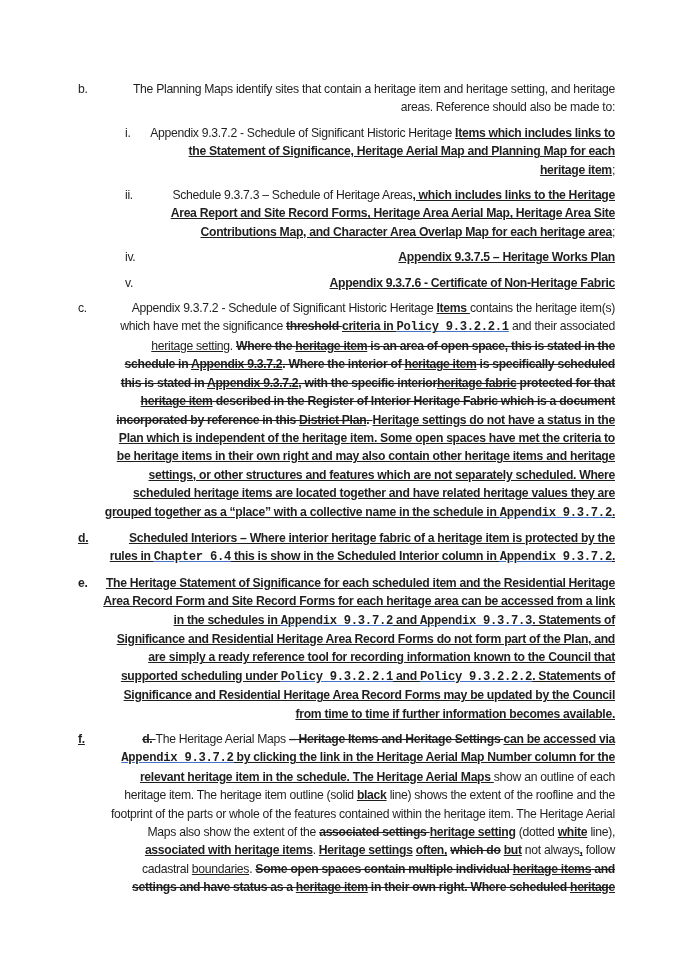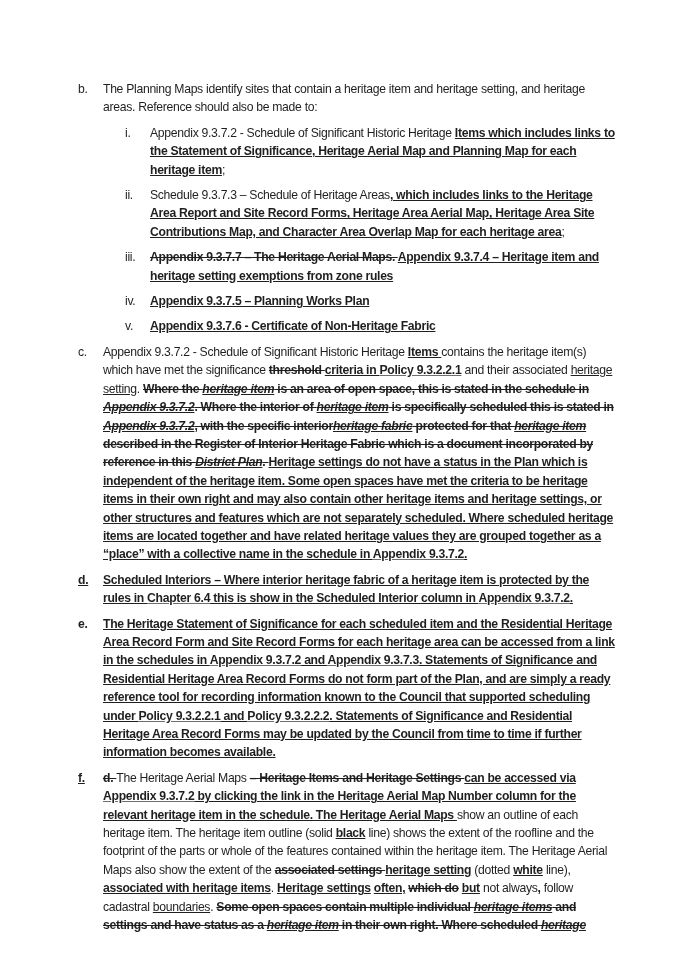--- a/index.html
+++ b/index.html
@@ -6,51 +6,47 @@
   .page{
     width:675px;height:955px;background:#ffffff;box-sizing:border-box;
     margin:0 auto;padding:80px 60px 0 78px;overflow:hidden;
     font-family:"Liberation Sans",sans-serif;
     font-size:12.2px;line-height:18.4px;letter-spacing:-0.3px;
     color:#1f1f1f;
   }
   .para{display:flex;margin:0 0 7px 0;}
   .para.lvl2{margin-left:47px;}
   .marker{flex:0 0 25px;}
-  .text{flex:1;min-width:0;}
+  .text{flex:1;min-width:0;text-align:right;}
   .b{font-weight:bold;}
   .u{text-decoration-line:underline;}
   .s{text-decoration-line:line-through;}
-  .u.s{text-decoration-line:underline line-through;font-style:italic;}
-  .l{text-decoration-color:#4472C4;}
+  .u.s{text-decoration-line:underline line-through;}
+  .l{text-decoration-color:#4472C4;font-family:Liberation Mono, monospace;}
 </style>
 </head>
 <body>
 
 <div class="page">
   <div id="doc">
       <div class="para lvl1">
         <span class="marker ">b.</span>
         <span class="text"><span class="run ">The Planning Maps identify sites that contain a heritage item and heritage setting, and heritage areas. Reference should also be made to:</span></span>
       </div>
       <div class="para lvl2">
         <span class="marker ">i.</span>
         <span class="text"><span class="run ">Appendix 9.3.7.2 - Schedule of Significant Historic Heritage </span><span class="run b u">Items which includes links to the Statement of Significance, Heritage Aerial Map and Planning Map for each heritage item</span><span class="run ">;</span></span>
       </div>
       <div class="para lvl2">
         <span class="marker ">ii.</span>
         <span class="text"><span class="run ">Schedule 9.3.7.3 – Schedule of Heritage Areas</span><span class="run b u">, which includes links to the Heritage Area Report and Site Record Forms, Heritage Area Aerial Map, Heritage Area Site Contributions Map, and Character Area Overlap Map for each heritage area</span><span class="run ">;</span></span>
       </div>
       <div class="para lvl2">
-        <span class="marker ">iii.</span>
-        <span class="text"><span class="run b s">Appendix 9.3.7.7 – The Heritage Aerial Maps. </span><span class="run b u">Appendix 9.3.7.4 – Heritage item and heritage setting exemptions from zone rules</span></span>
-      </div>
-      <div class="para lvl2">
         <span class="marker ">iv.</span>
-        <span class="text"><span class="run b u">Appendix 9.3.7.5 – Planning Works Plan</span></span>
+        <span class="text"><span class="run b u">Appendix 9.3.7.5 – Heritage Works Plan</span></span>
       </div>
       <div class="para lvl2">
         <span class="marker ">v.</span>
         <span class="text"><span class="run b u">Appendix 9.3.7.6 -  Certificate of Non-Heritage Fabric</span></span>
       </div>
       <div class="para lvl1">
         <span class="marker ">c.</span>
         <span class="text"><span class="run ">Appendix 9.3.7.2 - Schedule of Significant Historic Heritage </span><span class="run b u">Items </span><span class="run ">contains the heritage item(s) which have met the significance </span><span class="run b s">threshold </span><span class="run b u">criteria in </span><span class="run b u l">Policy 9.3.2.2.1</span><span class="run "> and their associated </span><span class="run u">heritage setting</span><span class="run ">. </span><span class="run b s">Where the </span><span class="run b s u">heritage item</span><span class="run b s"> is an area of open space, this is stated in the schedule in </span><span class="run b s u">Appendix 9.3.7.2</span><span class="run b s">. Where the interior of </span><span class="run b s u">heritage item</span><span class="run b s"> is specifically scheduled this is stated in </span><span class="run b s u">Appendix 9.3.7.2</span><span class="run b s">, with the specific interior</span><span class="run b s u">heritage fabric</span><span class="run b s"> protected for that </span><span class="run b s u">heritage item</span><span class="run b s"> described in the Register of Interior Heritage Fabric which is a document incorporated by reference in this </span><span class="run b s u">District Plan</span><span class="run b s">. </span><span class="run b u"> Heritage settings do not have a status in the Plan which is independent of the heritage item. Some open spaces have met the criteria to be heritage items in their own right and may also contain other heritage items and heritage settings, or other structures and features which are not separately scheduled.  Where scheduled heritage items are located together and have related heritage values they are grouped together as a “place” with a collective name in the schedule in </span><span class="run b u l">Appendix 9.3.7.2</span><span class="run b u">.</span></span>
       </div>
       <div class="para lvl1">

